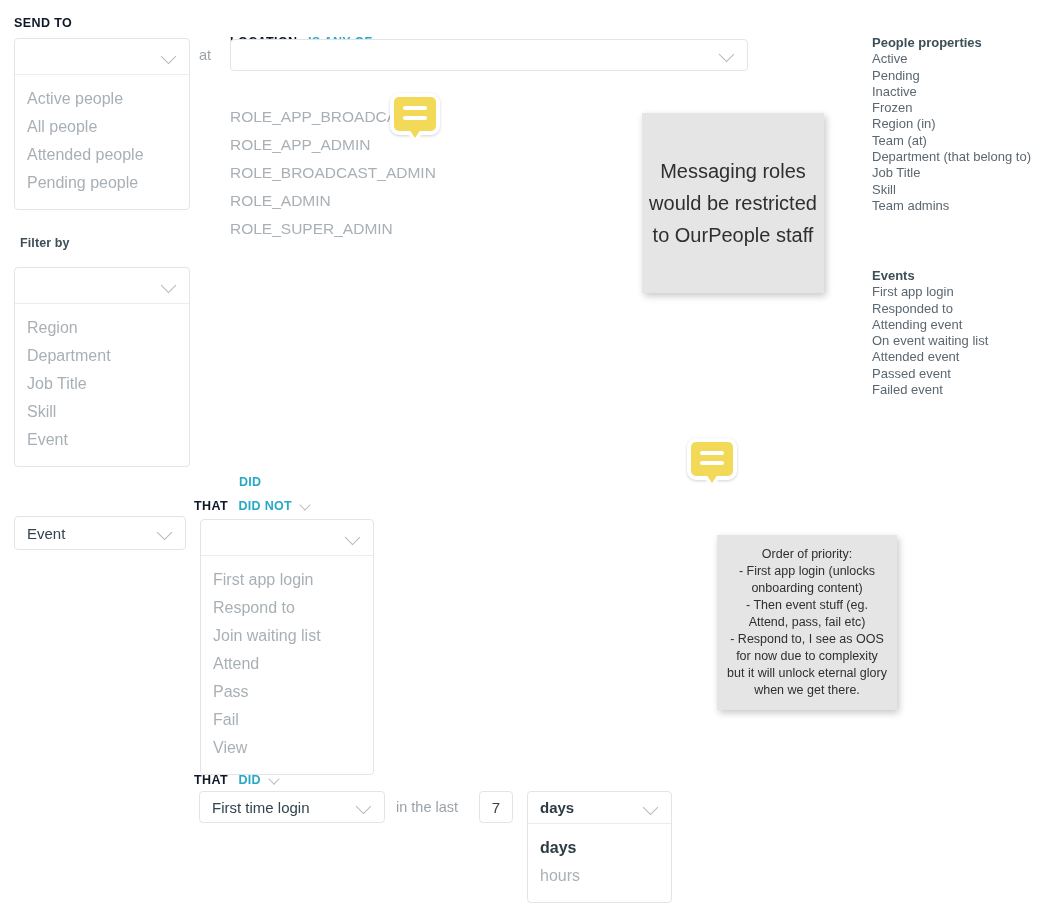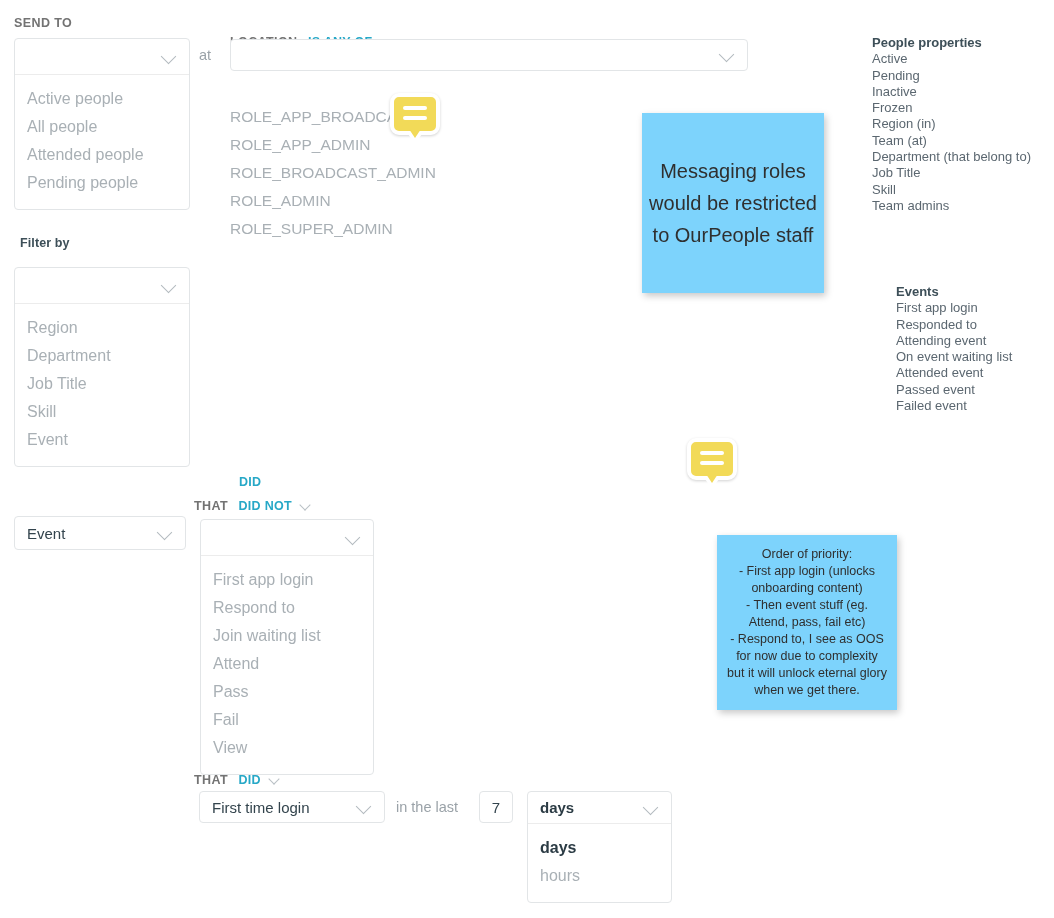--- a/index.html
+++ b/index.html
@@ -12,21 +12,21 @@
     overflow:hidden;
     -webkit-font-smoothing:antialiased;
   }
   .abs{position:absolute;}
 
   
   .field-label{
     font-size:12.5px;
     font-weight:bold;
     letter-spacing:.4px;
-    color:#737373;
+    color:#0f172a;
     text-transform:uppercase;
   }
   .filter-label{
     font-size:12.5px;
     font-weight:bold;
     color:#3d4f58;
     letter-spacing:.1px;
   }
   .teal{color:#27a8c7;font-weight:bold;font-size:12.5px;letter-spacing:.3px;}
   .chev-sm{
@@ -104,21 +104,21 @@
     font-size:15.5px;color:#a9b0b5;line-height:28px;white-space:nowrap;
   }
 
   
   .ref-title{font-size:13px;font-weight:bold;color:#3d4f58;line-height:16.3px;}
   .ref-item{font-size:13px;color:#5b6770;line-height:16.3px;white-space:nowrap;}
 
   
   .sticky{
     box-sizing:border-box;
-    background:#7dd3fc;
+    background:#e5e5e5;
     box-shadow:2px 3px 7px rgba(0,0,0,.22);
     color:#2f2f2f;
     text-align:center;
     display:flex;align-items:center;justify-content:flex-end;
   }
   .sticky .inner{width:100%;}
   .sticky-lg{font-size:20px;line-height:32px;}
   .sticky-sm{font-size:12.5px;line-height:17px;padding:0 10px;}
 
   
@@ -284,21 +284,21 @@
   <div class="ref-item">Inactive</div>
   <div class="ref-item">Frozen</div>
   <div class="ref-item">Region (in)</div>
   <div class="ref-item">Team (at)</div>
   <div class="ref-item">Department (that belong to)</div>
   <div class="ref-item">Job Title</div>
   <div class="ref-item">Skill</div>
   <div class="ref-item">Team admins</div>
 </div>
 
-<div class="abs" style="left:872px;top:284px;margin-left:24px;">
+<div class="abs" style="left:872px;top:268px;">
   <div class="ref-title">Events</div>
   <div class="ref-item">First app login</div>
   <div class="ref-item">Responded to</div>
   <div class="ref-item">Attending event</div>
   <div class="ref-item">On event waiting list</div>
   <div class="ref-item">Attended event</div>
   <div class="ref-item">Passed event</div>
   <div class="ref-item">Failed event</div>
 </div>
 

